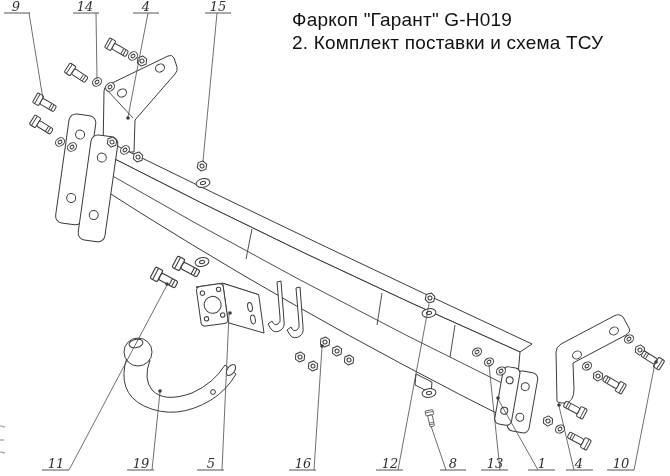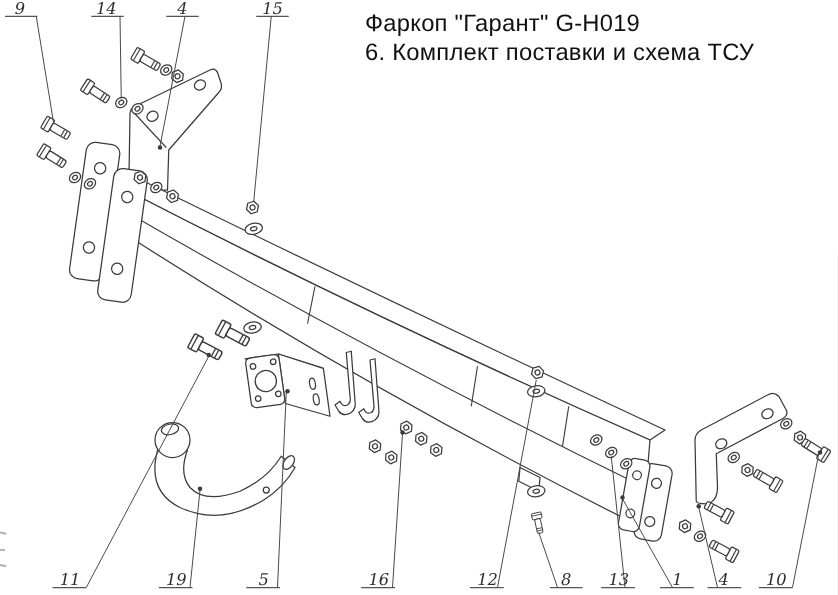--- a/index.html
+++ b/index.html
@@ -20,21 +20,21 @@
   .callout-num{font:italic 13px "DejaVu Serif",serif;fill:#2e2e2e;}
   .artifact{stroke:#b0b0b0;stroke-width:1.5;}
 </style>
 </head>
 <body>
 
 <div id="stage">
 
   <div id="title">
     <div>Фаркоп "Гарант" G-H019</div>
-    <div>6. Комплект поставки и схема ТСУ</div>
+    <div>2. Комплект поставки и схема ТСУ</div>
   </div>
 
   <svg width="670" height="476" viewBox="0 0 670 476">
     <defs>
       <g id="bolt">
         <rect x="-1" y="-5.5" width="7" height="11" rx="1.2" class="pt"></rect>
         <line x1="1.6" y1="-5.5" x2="1.6" y2="5.5" class="ln"></line>
         <rect x="6" y="-3.2" width="16" height="6.4" rx="1.6" class="pt"></rect>
         <line x1="16.5" y1="-3" x2="16.5" y2="3" class="ln"></line>
         <line x1="19" y1="-3" x2="19" y2="3" class="ln"></line>

